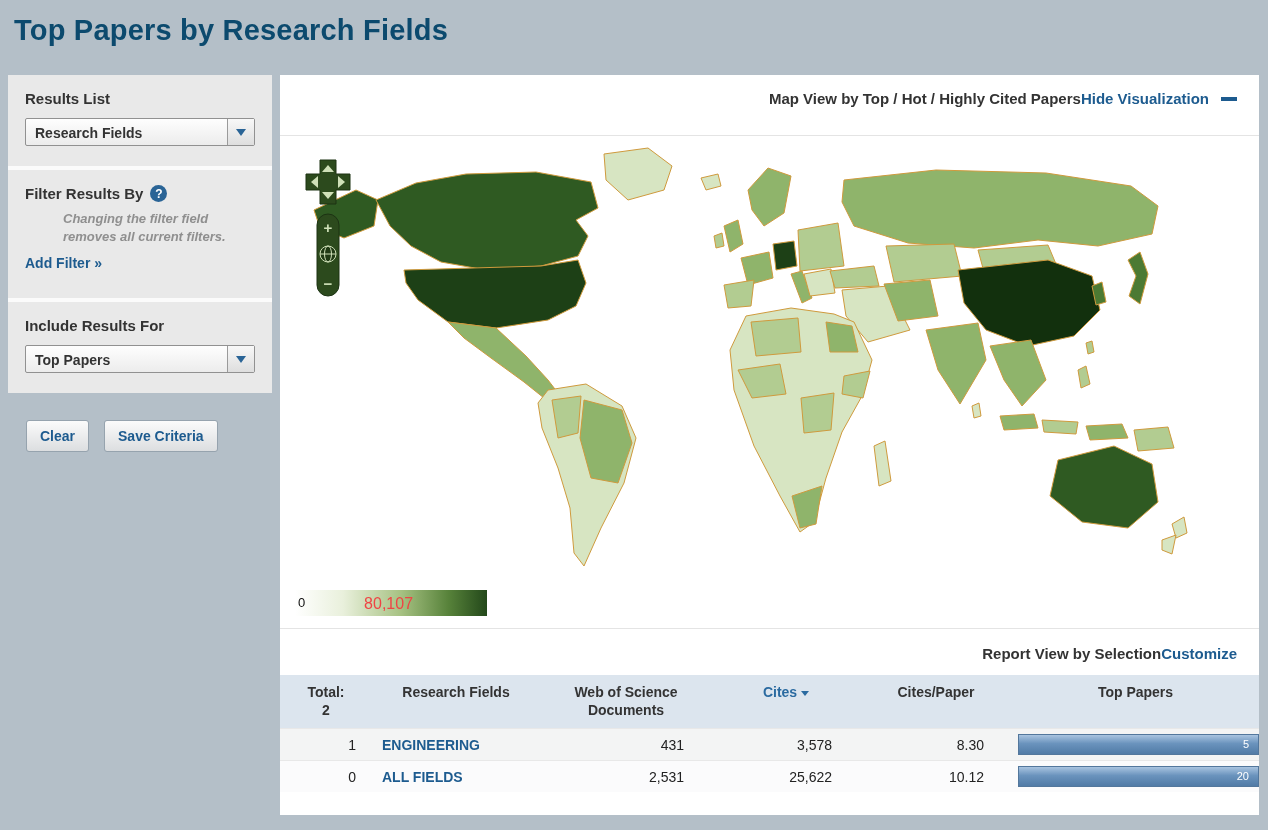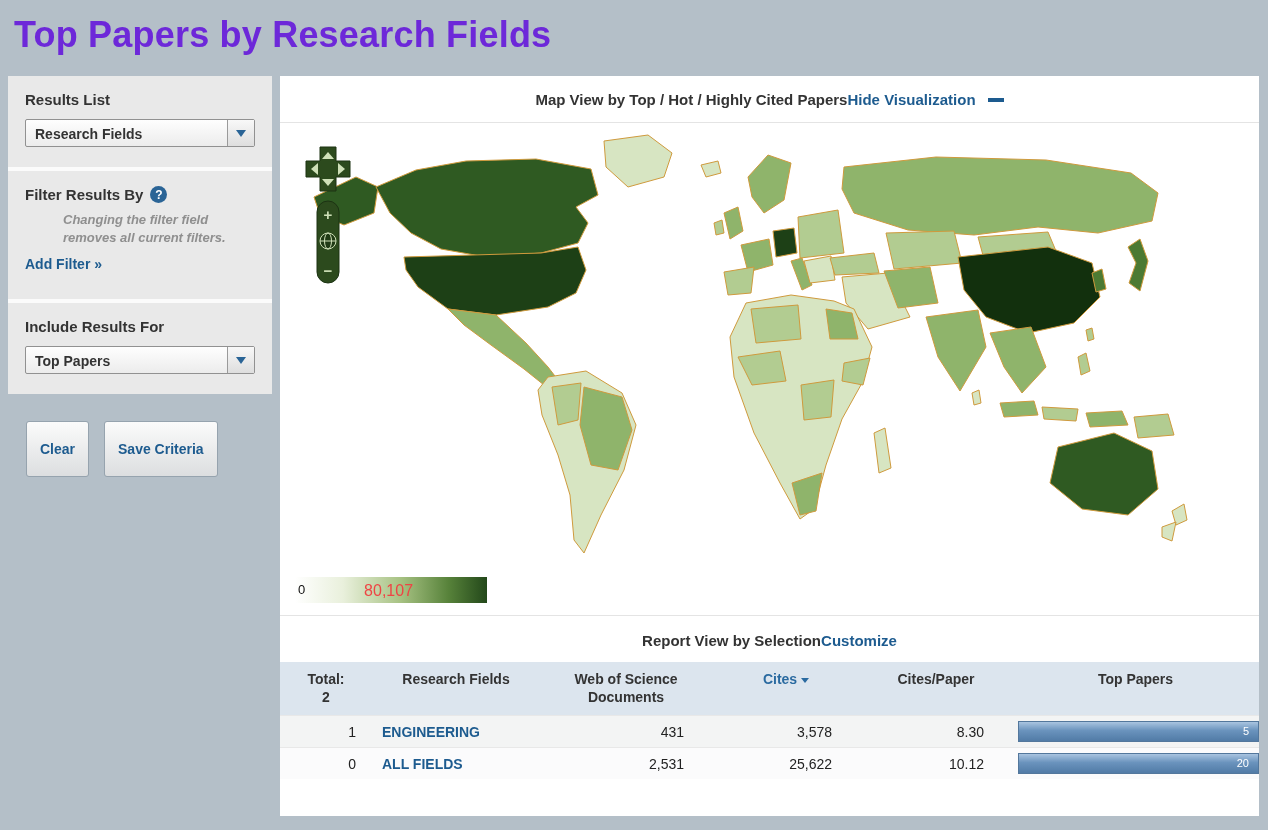--- a/index.html
+++ b/index.html
@@ -4,22 +4,22 @@
 <style>
   * { box-sizing: border-box; }
   html,body { margin:0; padding:0; }
   body {
     width:1268px; height:830px; overflow:hidden;
     background:#b4bfc8;
     font-family:"Liberation Sans", sans-serif;
     color:#333;
   }
   .page-title {
-    font-size:36px; font-weight:bold; color:#6d28d9;
-    padding:14px 16px 20px 14px; letter-spacing:0.2px;
+    font-size:29px; font-weight:bold; color:#0c4a6e;
+    padding:14px 16px 28px 14px; letter-spacing:0.2px;
   }
   .layout { display:flex; padding:0 9px 0 8px; gap:8px; align-items:flex-start; }
 
   
   .sidebar { width:264px; flex-shrink:0; }
   .sidebar-panels { background:#fbfbfb; }
   .panel { background:#e9e9e9; padding:15px 17px 20px; }
   .panel + .panel { margin-top:4px; }
   .panel-heading { font-size:15px; font-weight:bold; color:#333; margin-bottom:11px; }
 
@@ -44,28 +44,28 @@
   .listbox { background:#fff; border:1px solid #9a9a9a; height:88px; padding:3px; }
   .filter-item {
     border:1px solid #a5a5a5; box-shadow:0 0 0 1px #dcdcdc; border-radius:2px;
     background:#ececec; padding:4px 9px 6px; font-size:14px; font-weight:bold; color:#4a4a4a; line-height:1.25;
   }
 
   .actions { margin-top:27px; padding-left:18px; display:flex; gap:15px; }
   .btn {
     font-family:"Liberation Sans", sans-serif; font-size:14px; font-weight:bold; color:#1d5b8f;
     background:linear-gradient(#fbfbfb,#dcdee0); border:1px solid #96a3ae; border-radius:3px;
-    padding:19px 13px; cursor:pointer;
+    padding:7px 13px; cursor:pointer;
   }
 
   
   .main { flex:1; background:#fff; min-height:740px; }
   .map-header, .report-header {
-    display:flex; justify-content:center; align-items:center;
-    padding:15px 22px 14px;
+    display:flex; justify-content:flex-end; align-items:center;
+    padding:15px 22px 28px;
   }
   .map-header { border-bottom:1px solid #e4e4e4; }
   .section-title { font-size:15px; font-weight:bold; color:#333; }
   .hd-link { font-size:15px; display:flex; align-items:center; gap:12px; }
   .minus-icon { width:16px; height:4px; background:#1d5b8f; display:inline-block; }
 
   .map-area { position:relative; height:492px; overflow:hidden; }
   .world-svg { position:absolute; left:6px; top:2px; }
   .zoom-controls { position:absolute; left:24px; top:22px; }
 

